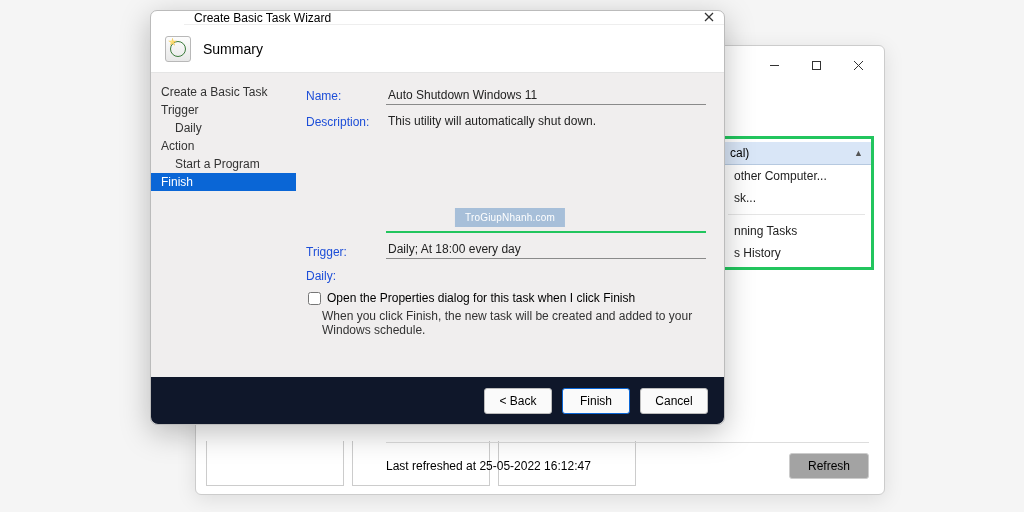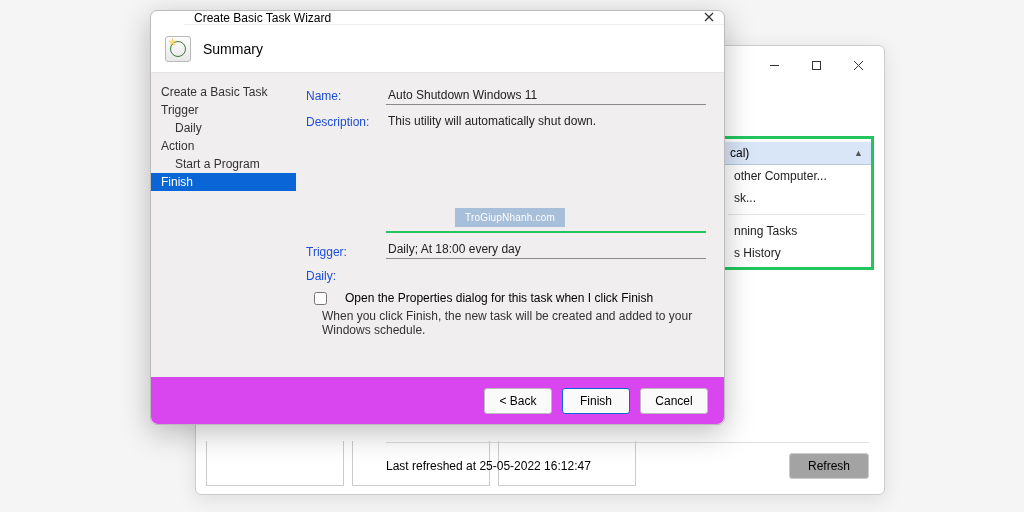--- a/index.html
+++ b/index.html
@@ -89,26 +89,26 @@
     min-height: 16px;
   }
   .descbox {
     flex:1; height: 120px; border: none; border-bottom: 2px solid #22c55e; padding: 1px 2px; color: #222;
     position: relative;
   }
   .watermark {
     position: absolute; left: 50%; top: 135px; transform: translateX(-50%);
     background: #a7bfd9; color: #fff; padding: 4px 10px; font-size: 10px; letter-spacing: .2px;
   }
-  .chkrow { display: flex; align-items: center; gap: 18px; margin: 8px 0 4px 8px; }
+  .chkrow { display: flex; align-items: center; gap: 6px; margin: 8px 0 4px 2px; }
   .chkrow input { width: 13px; height: 13px; }
   .hint { color: #333; margin-bottom: 8px; margin-left: 16px; }
   .wiz-buttons {
     height: 48px; display: flex; justify-content: flex-end; align-items: center; gap: 10px;
-    padding: 0 16px; background: #d946ef; border-top: 1px solid #eee;
+    padding: 0 16px; background: #0f172a; border-top: 1px solid #eee;
     border-bottom-left-radius: 7px; border-bottom-right-radius: 7px;
   }
   .wbtn {
     min-width: 68px; padding: 5px 14px; border: 1px solid #bcbcbc;
     background: #fafafa; border-radius: 3px; cursor: pointer; text-align: center;
   }
   .wbtn.primary { border: 1.5px solid #0a66d6; }
 </style>
 </head>
 <body>

